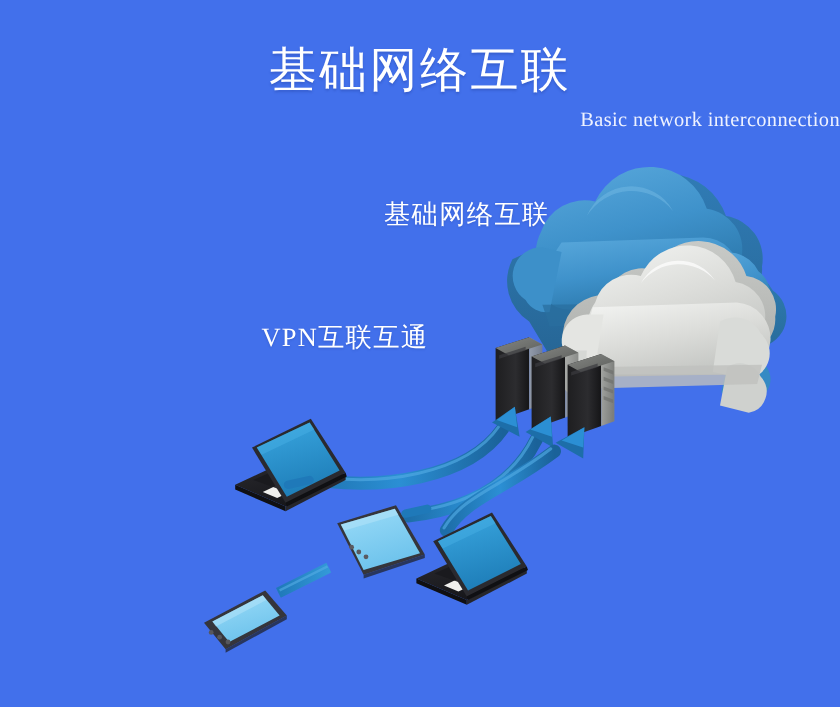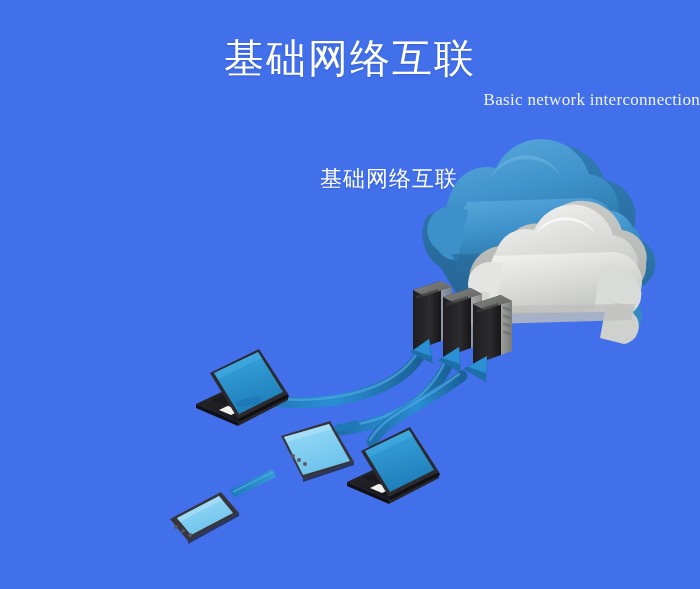--- a/index.html
+++ b/index.html
@@ -62,20 +62,21 @@
 </style>
 </head>
 <body style="background: rgb(66, 112, 235);">
 
 <div id="stage" style="background: rgb(66, 112, 235);">
 
   <div id="title">基础网络互联</div>
   <div id="subtitle">Basic network interconnection</div>
 
   <div class="scene-label" id="label-cloud">基础网络互联</div>
+  <div class="scene-label" id="label-vpn">VPN互联互通</div>
 
   <svg id="art" viewBox="0 0 700 589">
     <defs>
       <linearGradient id="gBlueCloud" x1="0" y1="0" x2="0.4" y2="1">
         <stop offset="0%" stop-color="#5aa9dc"></stop>
         <stop offset="55%" stop-color="#3f92cb"></stop>
         <stop offset="100%" stop-color="#2c79ad"></stop>
       </linearGradient>
       <linearGradient id="gBlueCloudSide" x1="0" y1="0" x2="0" y2="1">
         <stop offset="0%" stop-color="#2f7cb2"></stop>

